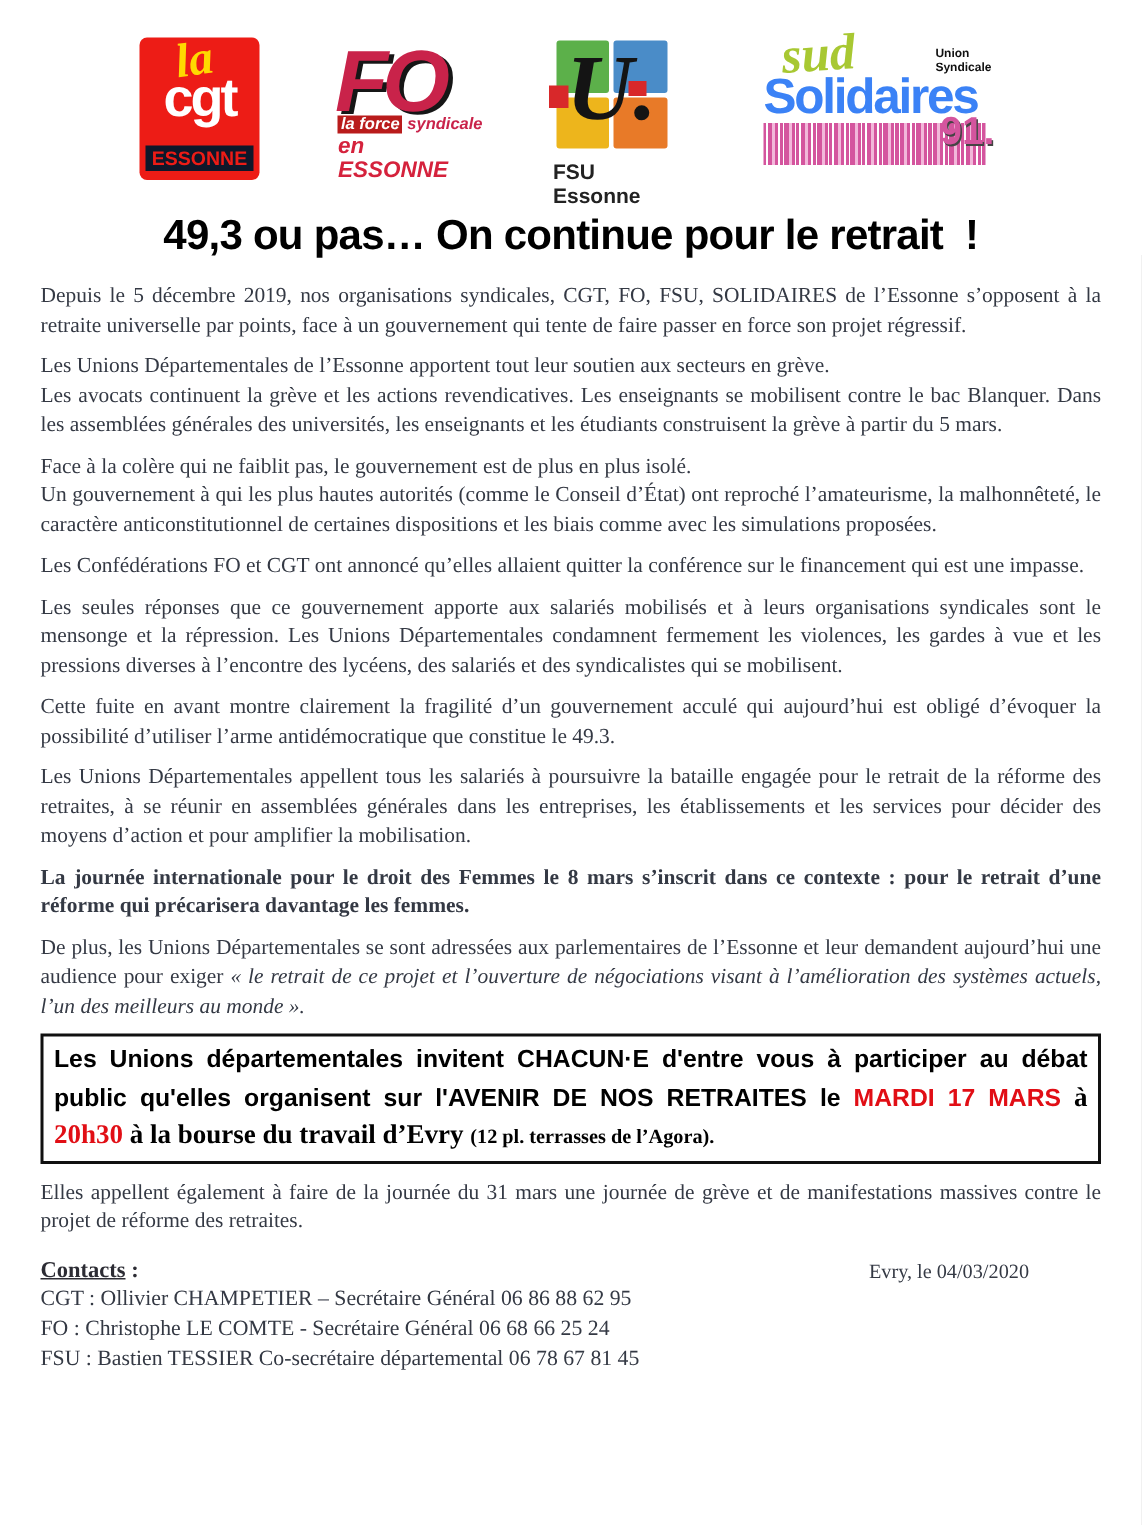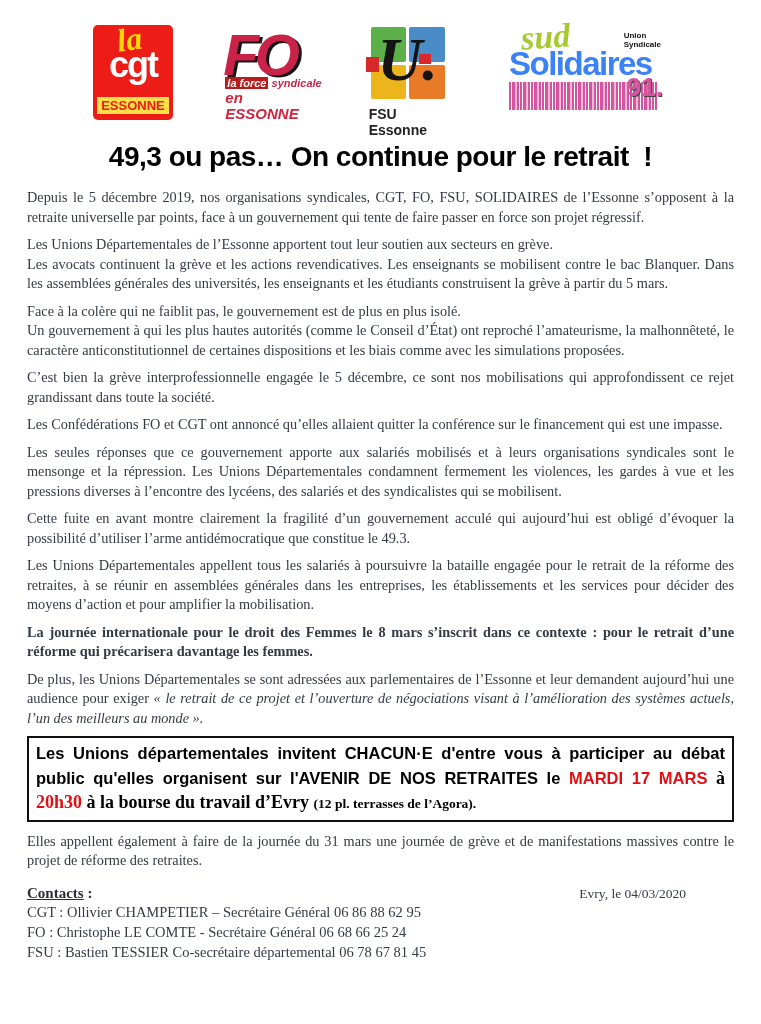--- a/index.html
+++ b/index.html
@@ -14,21 +14,21 @@
   .logos {
     display:flex; justify-content:space-between; align-items:flex-start;
     margin:25px 100px 0 93px; height:96px;
   }
   
   .logo-cgt { position:relative; width:80px; height:95px; background:#ed1c16; border-radius:5px; }
   .cgt-la { position:absolute; top:-4px; left:24px; color:#ffd900;
     font:italic bold 32px "Liberation Serif", serif; transform:rotate(-8deg); }
   .cgt-name { position:absolute; top:22px; left:0; right:0; text-align:center; color:#fff;
     font:bold 36px/36px "Liberation Sans", sans-serif; letter-spacing:-2px; }
-  .cgt-strip { position:absolute; left:4px; right:4px; bottom:6px; height:17px; background:#fde047;
+  .cgt-strip { position:absolute; left:4px; right:4px; bottom:6px; height:17px; background:#0f172a;
     color:#ed1c16; font:bold 13px/17px "Liberation Sans", sans-serif; text-align:center; }
   
   .logo-fo { position:relative; width:95px; margin-top:4px; }
   .fo-name { color:#c9234a; font:italic bold 58px/52px "Liberation Sans", sans-serif;
     letter-spacing:-4px; text-shadow:3px 2px 0 #161616; }
   .fo-tag { margin:-4px 0 0 2px; font:italic bold 11px/13px "Liberation Sans", sans-serif; white-space:nowrap; }
   .fo-chip { background:#b91c1c; color:#fff; padding:0 2px; }
   .fo-out { color:#c9234a; }
   .fo-region { color:#d5223c; font:italic bold 15px/16px "Liberation Sans", sans-serif; margin-left:2px; }
   
@@ -129,21 +129,20 @@
   <h1 class="doc-title">49,3 ou pas… On continue pour le retrait  !</h1>
 
   <div class="content">
 
     <div>
         <p class="para"><span>Depuis le 5 décembre 2019, nos organisations syndicales, CGT, FO, FSU, SOLIDAIRES de l’Essonne s’opposent à la retraite universelle par points, face à un gouvernement qui tente de faire passer en force son projet régressif.</span></p>
         <p class="para"><span>Les Unions Départementales de l’Essonne apportent tout leur soutien aux secteurs en grève.
 Les avocats continuent la grève et les actions revendicatives. Les enseignants se mobilisent contre le bac Blanquer. Dans les assemblées générales des universités, les enseignants et les étudiants construisent la grève à partir du 5 mars.</span></p>
         <p class="para"><span>Face à la colère qui ne faiblit pas, le gouvernement est de plus en plus isolé.
 Un gouvernement à qui les plus hautes autorités (comme le Conseil d’État) ont reproché l’amateurisme, la malhonnêteté, le caractère anticonstitutionnel de certaines dispositions et les biais comme avec les simulations proposées.</span></p>
-        <p class="para"><span>C’est bien la grève interprofessionnelle engagée le 5 décembre, ce sont nos mobilisations qui approfondissent ce rejet grandissant dans toute la société.</span></p>
         <p class="para"><span>Les Confédérations FO et CGT ont annoncé qu’elles allaient quitter la conférence sur le financement qui est une impasse.</span></p>
         <p class="para"><span>Les seules réponses que ce gouvernement apporte aux salariés mobilisés et à leurs organisations syndicales sont le mensonge et la répression. Les Unions Départementales condamnent fermement les violences, les gardes à vue et les pressions diverses à l’encontre des lycéens, des salariés et des syndicalistes qui se mobilisent.</span></p>
         <p class="para"><span>Cette fuite en avant montre clairement la fragilité d’un gouvernement acculé qui aujourd’hui est obligé d’évoquer la possibilité d’utiliser l’arme antidémocratique que constitue le 49.3.</span></p>
         <p class="para"><span>Les Unions Départementales appellent tous les salariés à poursuivre la bataille engagée pour le retrait de la réforme des retraites, à se réunir en assemblées générales dans les entreprises, les établissements et les services pour décider des moyens d’action et pour amplifier la mobilisation.</span></p>
         <p class="para bold"><span>La journée internationale pour le droit des Femmes le 8 mars s’inscrit dans ce contexte : pour le retrait d’une réforme qui précarisera davantage les femmes.</span></p>
         <p class="para"><span>De plus, les Unions Départementales se sont adressées aux parlementaires de l’Essonne et leur demandent aujourd’hui une audience pour exiger </span><span class="italic">« le retrait de ce projet et l’ouverture de négociations visant à l’amélioration des systèmes actuels, l’un des meilleurs au monde ».</span></p>
       </div>
 
     <div class="announce-box"><span>Les Unions départementales invitent CHACUN·E d'entre vous à participer au débat public qu'elles organisent sur l'AVENIR DE NOS RETRAITES le </span><span class="red">MARDI 17 MARS</span><span class="box-serif"> à </span><span class="red box-serif">20h30</span><span class="box-serif"> à la bourse du travail d’Evry </span><span class="box-small">(12 pl. terrasses de l’Agora).</span></div>
 

